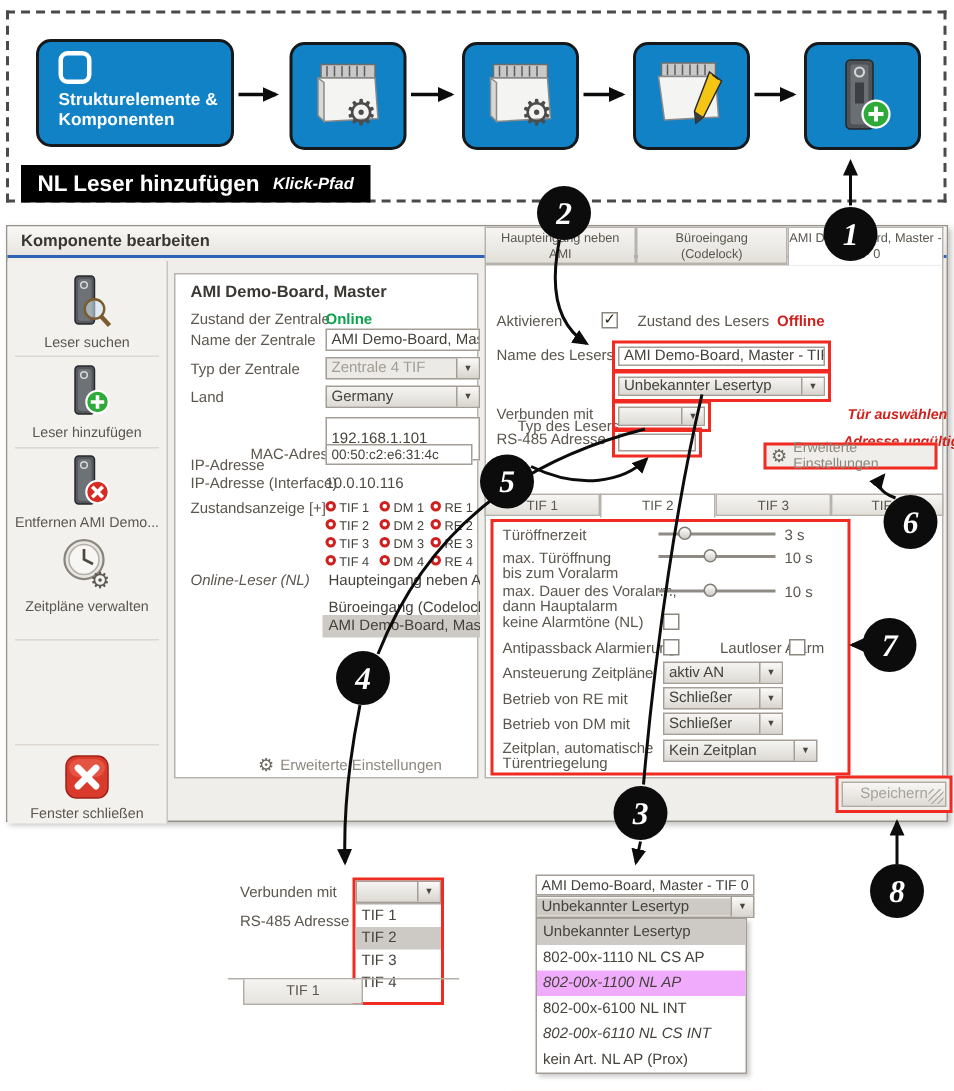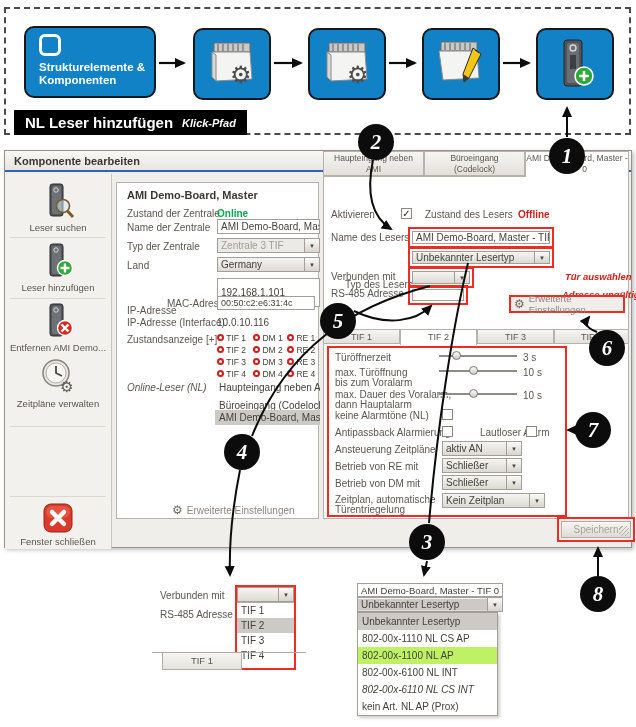--- a/index.html
+++ b/index.html
@@ -43,21 +43,21 @@
   .tab.active { background:#fff; border-bottom:none; height:26px; z-index:2; }
   .stab { position:absolute; top:0; height:15px; background:linear-gradient(#f6f5f3,#e3e0da); border:1px solid #b7b3ac; font-size:9px; color:#5b564e; text-align:center; line-height:14px; }
   .stab.active { background:#fff; border-bottom:none; height:16px; z-index:2; }
 
   .slider { position:absolute; width:78px; height:11px; }
   .slider .track { position:absolute; left:0; right:0; top:5px; height:2px; background:#8f8b84; box-shadow:0 1px 0 #fff; }
   .slider .knob { position:absolute; top:1px; width:9px; height:9px; background:linear-gradient(#fdfdfd,#cfccc6); border:1px solid #7f7a72; border-radius:50%; }
 
   .listrow { position:absolute; font-size:10px; color:#45423c; padding:2px 4px; white-space:nowrap; overflow:hidden; }
   .sel-gray { background:#cdcac5; }
-  .lite-gray { background:#bef264; }
+  .lite-gray { background:#f0abfc;font-style:italic; }
 
   
   .callout { position:absolute; width:36px; height:36px; border-radius:50%; background:#0c0c0c; color:#fff; display:flex; align-items:center; justify-content:center; font-family:"Liberation Serif", serif; font-size:21px; font-weight:bold; font-style:italic; z-index:30; }
 
   #overlay { position:absolute; left:0; top:0; width:636px; height:727px; pointer-events:none; z-index:25; }
 
   #save-grip { position:absolute; right:1px; bottom:1px; width:10px; height:10px;
     background:repeating-linear-gradient(135deg, transparent 0 2px, #b5b1aa 2px 3px); }
 </style>
 </head>
@@ -212,21 +212,21 @@
       <div class="lbl abs" style="left:10px; top:25px;">Zustand der Zentrale</div>
       <div class="abs" style="left:100px; top:25px; font-size:10px; font-weight:bold; color:#0aa44d;">Online</div>
 
       <div class="lbl abs" style="left:10px; top:39px;">Name der Zentrale</div>
       <div class="input abs" style="left:100px; top:36px; width:103px; height:15px;">
           <span>AMI Demo-Board, Master</span>
         </div>
 
       <div class="lbl abs" style="left:10px; top:58px;">Typ der Zentrale</div>
       <div class="select disabled abs" style="left:100px; top:55px; width:103px; height:15px;">
-        <span class="txt">Zentrale 3 TIF</span>
+        <span class="txt">Zentrale 4 TIF</span>
           <span class="btn">▼</span>
       </div>
 
       <div class="lbl abs" style="left:10px; top:77px;">Land</div>
       <div class="select abs" style="left:100px; top:74px; width:103px; height:15px;">
         <span class="txt">Germany</span>
           <span class="btn">▼</span>
       </div>
 
       <div class="lbl abs" style="left:10px; top:98px;margin-top:24px;">IP-Adresse</div>

